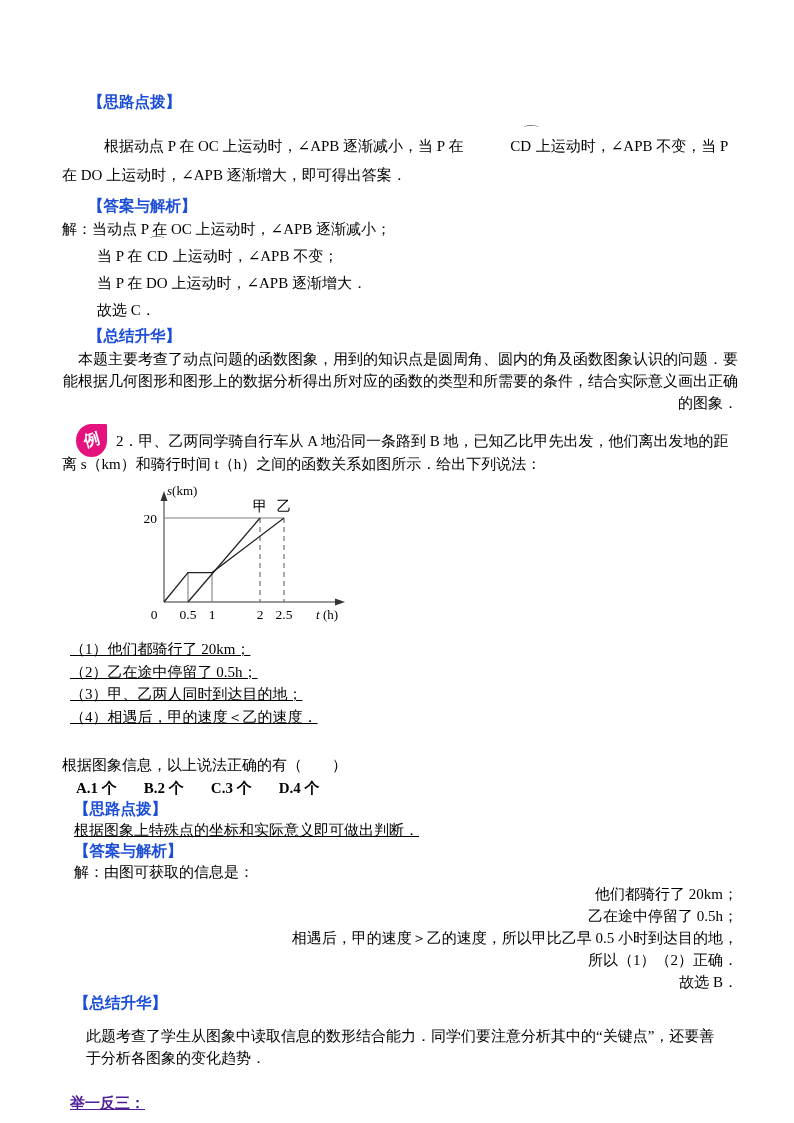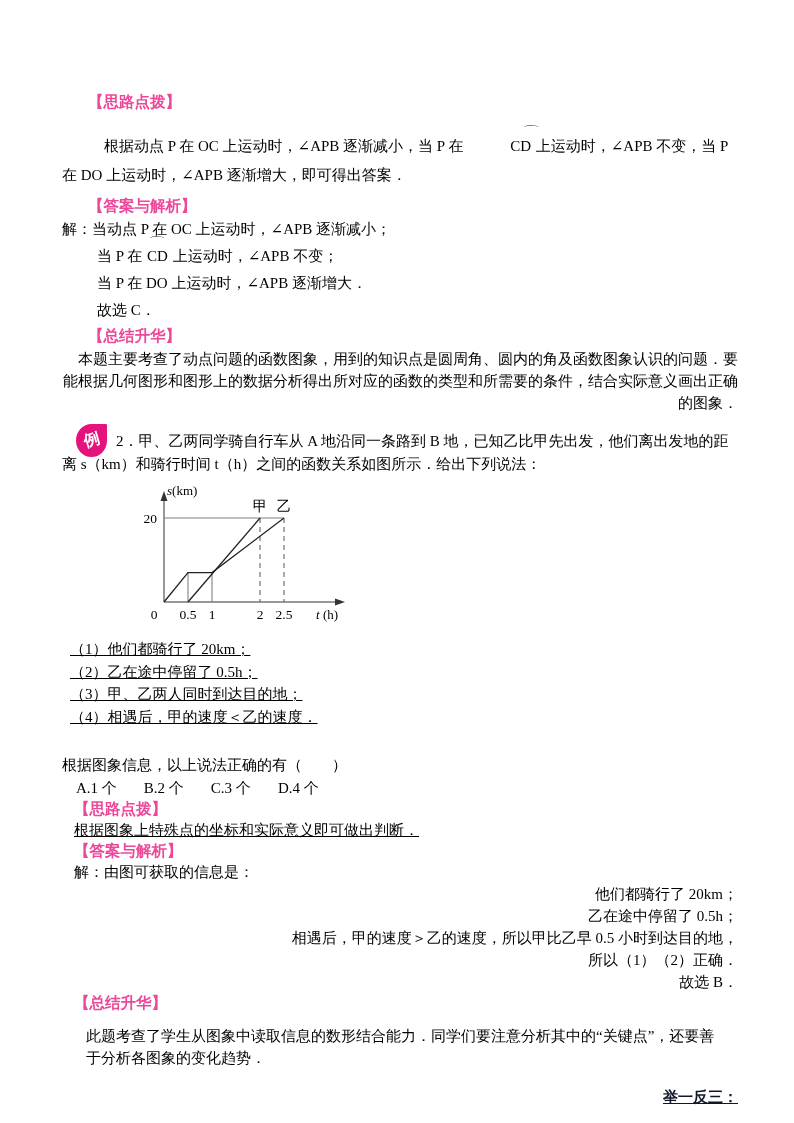--- a/index.html
+++ b/index.html
@@ -2,47 +2,47 @@
 <html><head>
 <meta charset="utf-8">
 <style>
   html,body{margin:0;padding:0;}
   body{
     width:794px;height:1123px;background:#ffffff;overflow:hidden;
     font-family:"Liberation Serif","DejaVu Serif",serif;
     color:#000;font-size:15px;
   }
   .page{padding:92px 56px 0 62px;}
-  .hd{color:#ec4899;font-weight:bold;font-size:15.5px;line-height:20px;}
+  .hd{color:#1d4ed8;font-weight:bold;font-size:15.5px;line-height:20px;}
   .s1-hd{margin-left:26px;}
   .s2{padding-left:12px;}
   .hint-p{margin:20px 0 6px 0;text-indent:2.8em;line-height:29px;}
   .ansline{line-height:27px;}
   .ans-ind{padding-left:35px;}
   .sum-p{margin:2px 0 0 0;line-height:22px;text-indent:1em;text-align:right;}
   .arc-wrap{display:inline-block;position:relative;padding:0 1px;}
   .arc-glyph{position:absolute;top:-0.60em;left:50%;transform:translateX(-50%) scaleX(1.5);font-size:0.75em;line-height:1;}
   .example{position:relative;margin-top:16px;}
   .badge{
     position:absolute;left:14px;top:-6px;width:31px;height:33px;
     background:#e5127d;border-radius:55% 4% 55% 55%;
     display:flex;align-items:center;justify-content:center;
   }
   .badge span{color:#fff;font-size:16px;font-weight:bold;transform:rotate(-16deg);}
   .question-p{margin:0;text-indent:3.6em;line-height:23px;}
   .chart-wrap{margin:6px 0 10px 66px;}
   .stmt{line-height:22.5px;padding-left:8px;text-decoration:underline;}
   .qfooter{line-height:22.5px;margin-top:26px;}
   .options{padding-left:14px;line-height:22.5px;}
-  .options span{display:inline-block;margin-right:27px;}
+  .options span{display:inline-block;margin-right:27px;font-weight:bold;}
   .s2 .ansline{line-height:22px;}
   .s2-ind{padding-left:7px;text-align:right;}
   .s2 .hint-p2{margin:0;line-height:22px;text-decoration:underline;}
   .s2 .sum-p2{margin:12px;line-height:22px;text-indent:0;}
-  .more{margin:18px 0 0 8px;color:#0f172a;font-weight:bold;text-decoration:underline;line-height:20px;text-align:right;}
+  .more{margin:24px 0 0 8px;color:#4c1d95;font-weight:bold;text-decoration:underline;line-height:20px;}
   .more .colon{text-decoration:none;}
   svg text{font-family:"Liberation Serif","DejaVu Serif",serif;}
 </style>
 </head>
 <body>
 
 <div class="page">
 
   <div>
     <div class="hd s1-hd">【思路点拨】</div>

